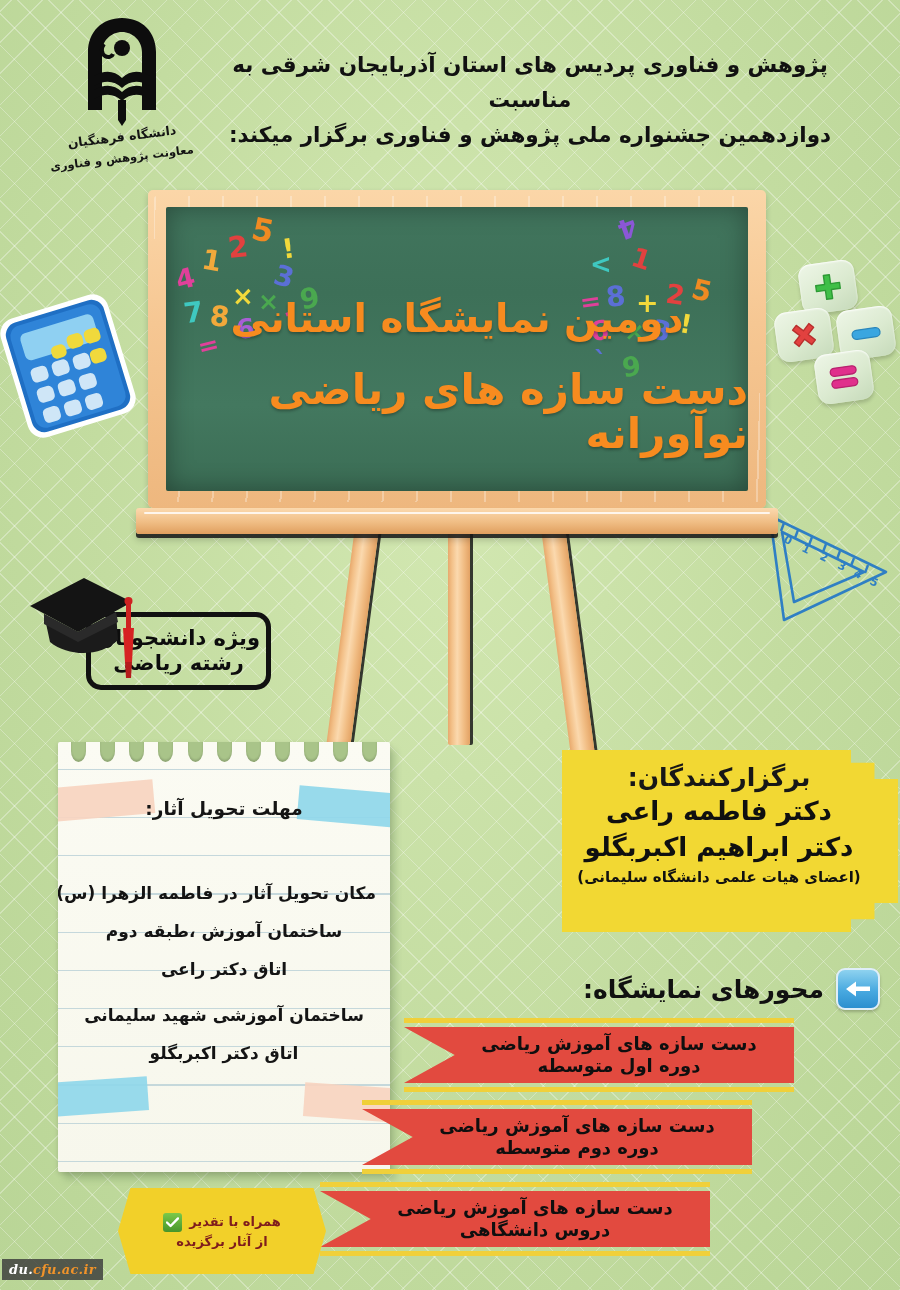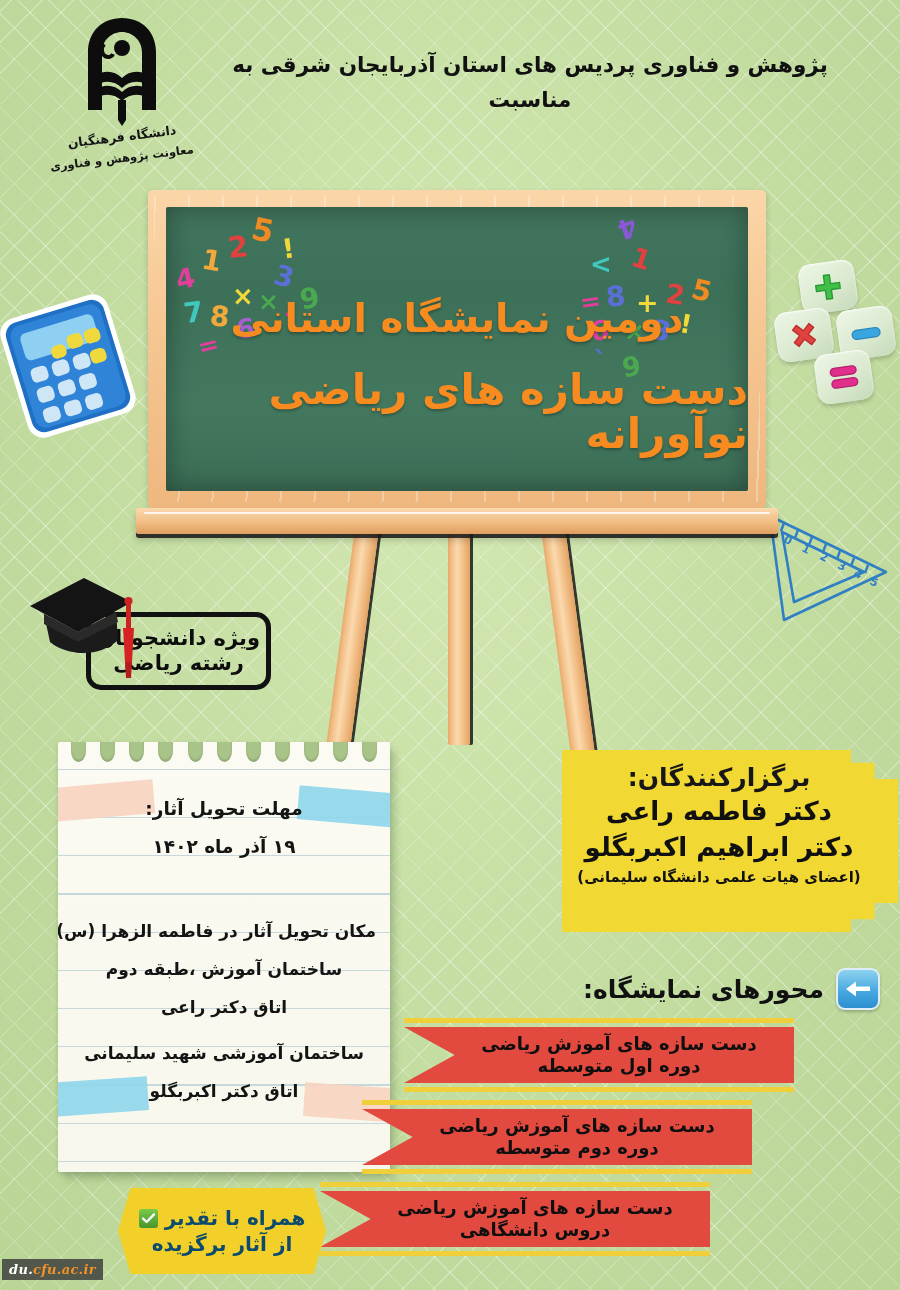--- a/index.html
+++ b/index.html
@@ -231,21 +231,21 @@
     background: #f2d029;
     -webkit-clip-path: polygon(6% 0%, 94% 0%, 100% 50%, 94% 100%, 6% 100%, 0% 50%);
     clip-path: polygon(6% 0%, 94% 0%, 100% 50%, 94% 100%, 6% 100%, 0% 50%);
     display:flex; flex-direction:column; align-items:center; justify-content:center;
     direction: rtl; gap: 2px;
   }
   #award-row-1 { display:flex; align-items:center; gap:7px; }
   #check-icon { width: 19px; height: 19px; border-radius: 3px;
                 background: linear-gradient(180deg,#7bc94a 0%,#46952a 100%);
                 display:flex; align-items:center; justify-content:center; flex:none; }
-  .award-line { color:#0c4a6e; font-weight: 800; font-size: 20px; line-height: 1.2;
+  .award-line { color:#7f1d1d; font-weight: 800; font-size: 13px; line-height: 1.2;
                 white-space: nowrap; }
 
   
   #watermark {
     position: absolute; left: 2px; bottom: 10px;
     background: rgba(58,58,58,.82); color:#fff;
     font-family: "DejaVu Serif", "Liberation Serif", serif;
     font-style: italic; font-weight: 700; font-size: 13px;
     padding: 3px 7px; letter-spacing: .3px; direction: ltr;
   }
@@ -265,20 +265,21 @@
       <rect x="44" y="86" width="8" height="20" fill="#0d0d0d"></rect>
       <path d="M44 106h8l-4 6z" fill="#0d0d0d"></path>
       <path d="M30 30c-3 4-3 9 1 12 3 2 7 1 8-2" fill="none" stroke="#0d0d0d" stroke-width="4"></path>
     </svg>
     <div class="logo-line l1">دانشگاه فرهنگیان</div>
     <div class="logo-line l2">معاونت پژوهش و فناوری</div>
   </div>
 
   <div id="header-text">
     <div>پژوهش و فناوری پردیس های استان آذربایجان شرقی به مناسبت</div>
+    <div>دوازدهمین جشنواره ملی پژوهش و فناوری برگزار میکند:</div>
   </div>
 
   <svg id="calculator" viewBox="0 0 124 132">
     <rect x="6" y="4" width="112" height="124" rx="16" fill="#ffffff"></rect>
     <rect x="11" y="9" width="102" height="114" rx="13" fill="#1f6fc4"></rect>
     <rect x="15" y="13" width="94" height="106" rx="11" fill="#2f84d8"></rect>
     <rect x="24" y="22" width="76" height="28" rx="6" fill="#8fd0f2"></rect>
     <g fill="#cfe6f7">
       <rect x="24" y="58" width="17" height="15" rx="5"></rect>
       <rect x="46" y="58" width="17" height="15" rx="5"></rect>
@@ -422,21 +423,20 @@
         <span class="hole"></span>
         <span class="hole"></span>
         <span class="hole"></span>
         <span class="hole"></span>
         <span class="hole"></span>
       </div>
 
       <div id="note-content">
         <div class="note-block">
           <div class="note-row">مهلت تحویل آثار:</div>
-          <div class="note-row">۱۹ آذر ماه ۱۴۰۲</div>
         </div>
         <div class="note-gap"></div>
         <div class="note-block">
           <div class="note-row small">مکان تحویل آثار در فاطمه الزهرا (س):</div>
           <div class="note-row small">ساختمان آموزش ،طبقه دوم</div>
           <div class="note-row small">اتاق دکتر راعی</div>
         </div>
         <div class="note-block">
           <div class="note-row small">ساختمان آموزشی شهید سلیمانی</div>
           <div class="note-row small">اتاق دکتر اکبربگلو</div>

